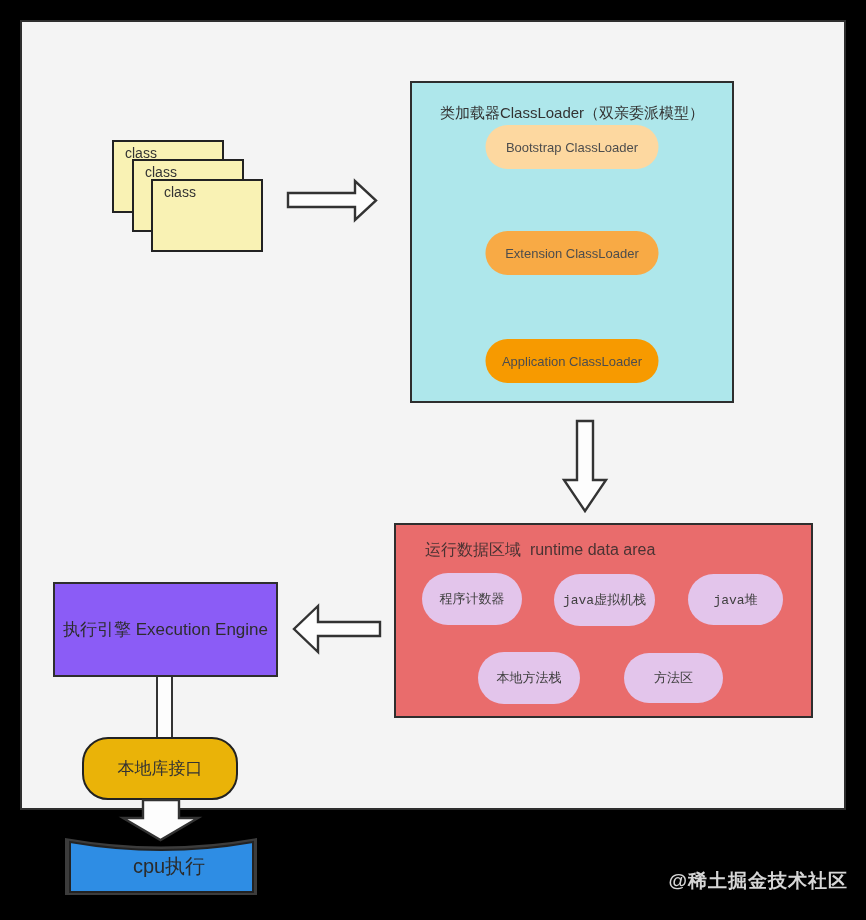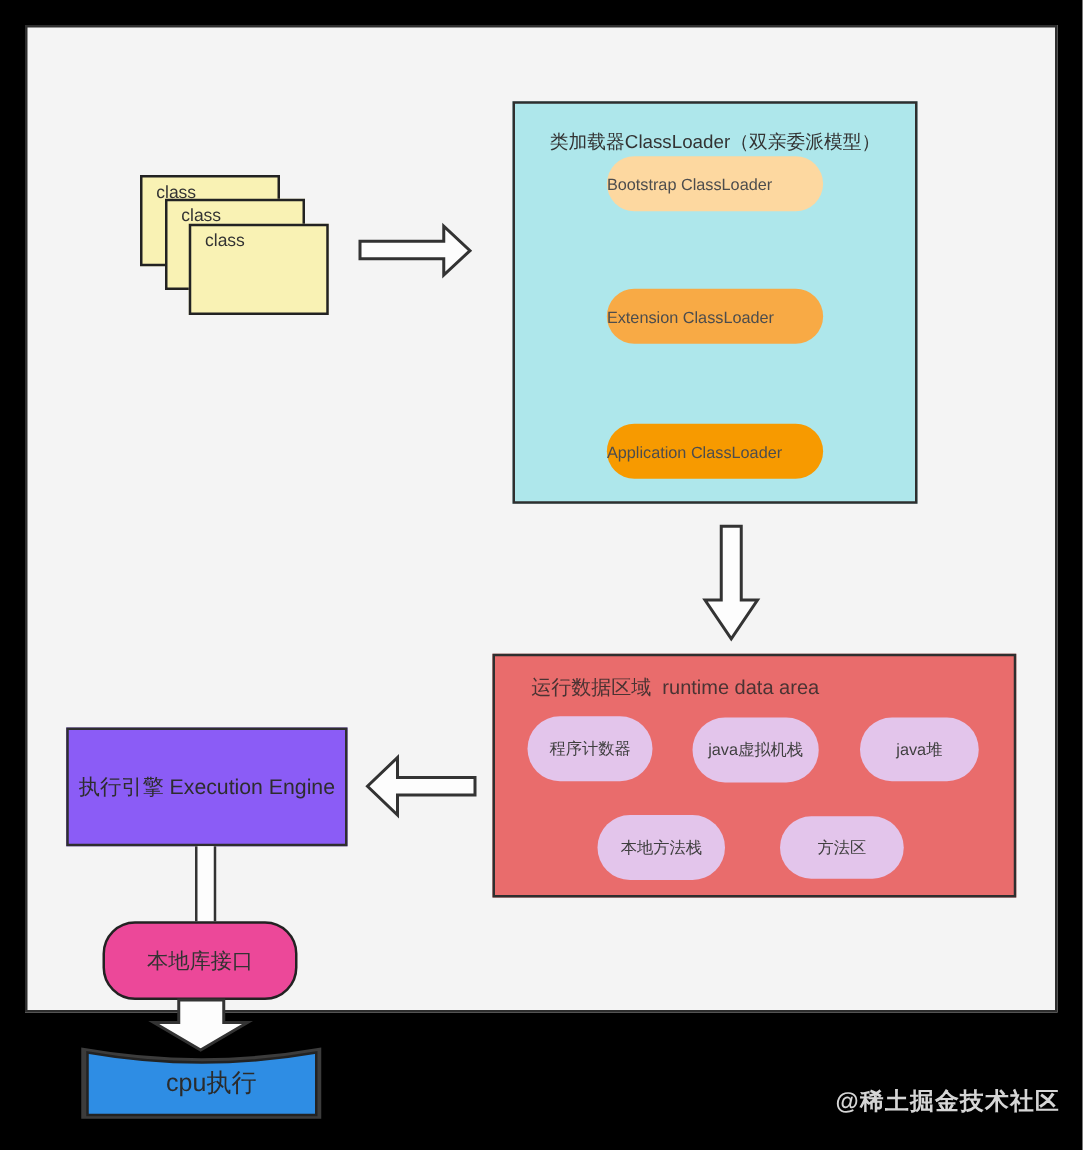--- a/index.html
+++ b/index.html
@@ -29,56 +29,56 @@
   .classloader{
     left:388px;top:59px;width:320px;height:318px;
     background:#aee7eb;border:2px solid #2e2e2e;text-decoration:underline;
   }
   .classloader-title{
     width:100%;text-align:center;top:21px;left:0;
     font-size:15px;color:#333;
   }
   .pill{
     left:50%;transform:translateX(-50%);width:173px;height:44px;
-    border-radius:22px;display:flex;align-items:center;justify-content:flex-start;
+    border-radius:22px;display:flex;align-items:center;justify-content:center;
     font-size:13px;color:#4d4d4d;
   }
   .pill-bootstrap{top:42px;background:#fdd8a0;}
   .pill-extension{top:148px;background:#f8aa45;}
   .pill-application{top:256px;background:#f79a00;}
   .runtime{
     left:372px;top:501px;width:415px;height:191px;
     background:#e96c6c;border:2px solid #2e2e2e;
   }
   .runtime-title{
     left:29px;top:15px;font-size:16px;color:#4a3333;white-space:pre;
   }
   .rpill{
     background:#e3c5eb;border-radius:26px;position:absolute;
     display:flex;align-items:center;justify-content:center;
-    font-size:13px;color:#3f3f3f;
+    font-size:13px;color:#3f3f3f;font-family:Liberation Mono, monospace;
   }
   .rp1{left:26px;top:48px;width:100px;height:52px;}
   .rp2{left:158px;top:49px;width:101px;height:52px;}
   .rp3{left:292px;top:49px;width:95px;height:51px;}
   .rp4{left:82px;top:127px;width:102px;height:52px;}
   .rp5{left:228px;top:128px;width:99px;height:50px;}
   .exec{
     left:31px;top:560px;width:221px;height:91px;
     background:#8b5cf6;border:2px solid #2e2e2e;
     display:flex;align-items:center;justify-content:center;
     font-size:17px;color:#2d2d2d;
   }
   .shaft{
     left:134px;top:655px;width:13px;height:60px;background:#fdfdfd;
     border-left:2px solid #333;border-right:2px solid #333;
   }
   .native{
     left:60px;top:715px;width:152px;height:59px;border-radius:26px;
-    background:#ec4899;border:2px solid #222;
+    background:#eab308;border:2px solid #222;
     display:flex;align-items:center;justify-content:center;
     font-size:17px;color:#333;z-index:3;
   }
   .arrow-svg{position:absolute;overflow:visible;}
   .cpu-label{
     left:48px;top:831px;width:198px;text-align:center;
     font-size:20px;color:#2b2b2b;z-index:6;
   }
   .watermark{
     position:absolute;right:18px;top:868px;font-size:19px;font-weight:bold;

